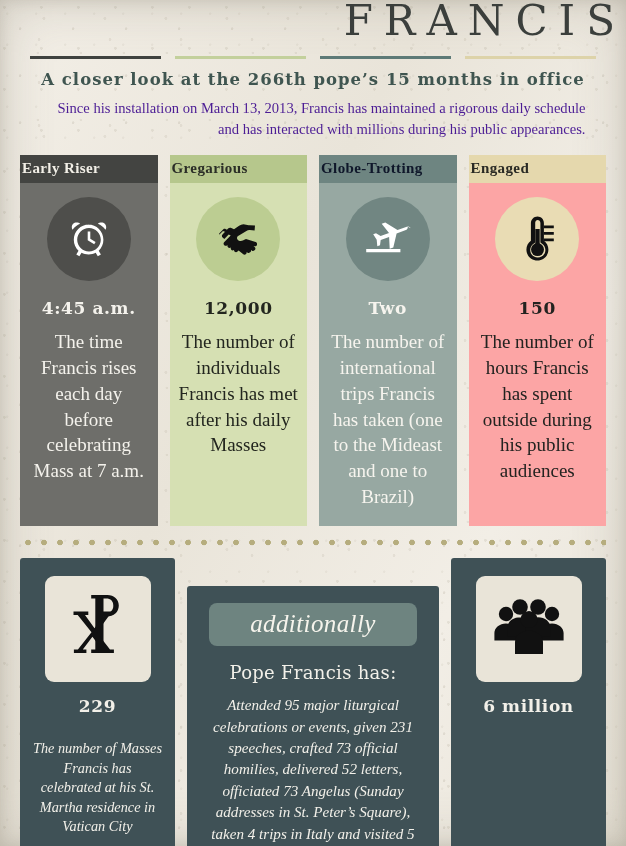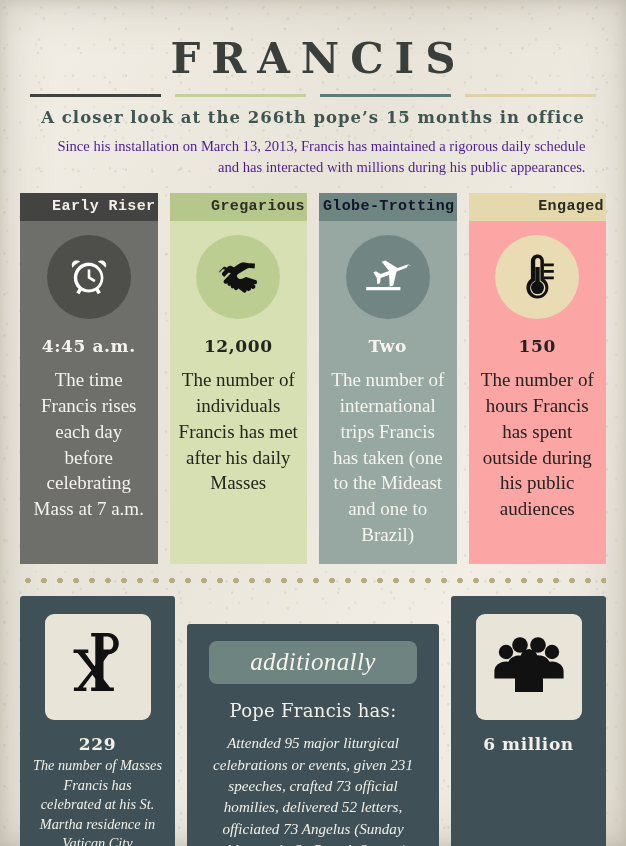--- a/index.html
+++ b/index.html
@@ -29,27 +29,26 @@
   }
   .vignette{
     position:absolute; inset:0; z-index:1; pointer-events:none;
     box-shadow: inset 0 0 52px rgba(120,112,96,.30), inset 0 0 14px rgba(130,122,105,.22);
   }
 
   .sheet{ position:relative; z-index:2; width:626px; height:846px; }
 
   
   .title{
-    text-align:center;
-    font-family:"DejaVu Serif", serif;
-    font-weight:bold;
+    text-align:right;
+    font-family:"DejaVu Serif", serif;
+    font-weight:normal;
     font-size:42px;
     letter-spacing:11px;
     color:#3b3f3c;
-    padding-top:38px;
     text-indent:11px;
     line-height:1;
   }
   .rules{
     display:flex; justify-content:center; gap:14px;
     margin:14px auto 0; width:566px;
   }
   .rules i{ display:block; height:3px; flex:1; }
 
   .subtitle{
@@ -71,22 +70,22 @@
     width:545px;
   }
 
   
   .cols{
     display:flex; justify-content:center; gap:12px;
     margin:16px auto 0; width:586px;
   }
   .col{ width:140px; display:flex; flex-direction:column; }
   .col-head{
-    text-align:right;
-    font-family:Liberation Mono, monospace;
+    text-align:left;
+    font-family:Liberation Serif, serif;
     font-weight:bold;
     font-size:15px;
     letter-spacing:.4px;
     padding:6px 2px 7px;
     line-height:1;
   }
   .col-body{
     flex:1;
     padding:14px 9px 16px;
     text-align:center;
@@ -150,21 +149,21 @@
 
   .icon-tile{
     width:106px; height:106px; border-radius:9px;
     background:#e9e4d8;
     display:flex; align-items:center; justify-content:center;
     margin-bottom:14px;
   }
   .p-stat{
     font-family:"DejaVu Serif", serif;
     font-weight:bold; font-size:17px; letter-spacing:.6px;
-    margin-bottom:2px;
+    margin-bottom:23px;
   }
   .p-desc{
     font-family:"Liberation Serif", serif;
     font-style:italic; font-size:14.3px; line-height:1.37;
   }
 
   .badge{
     background:#6e8480;
     border-radius:8px;
     padding:8px 10px 9px;

